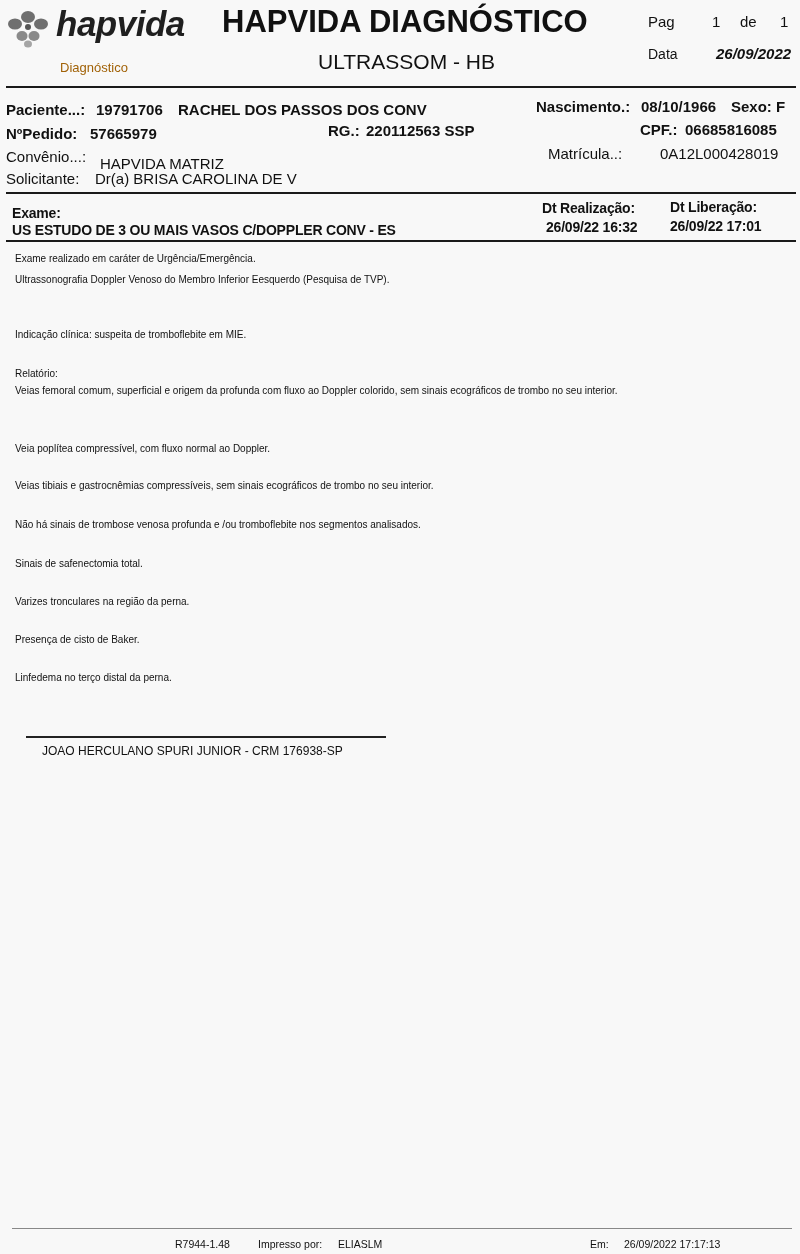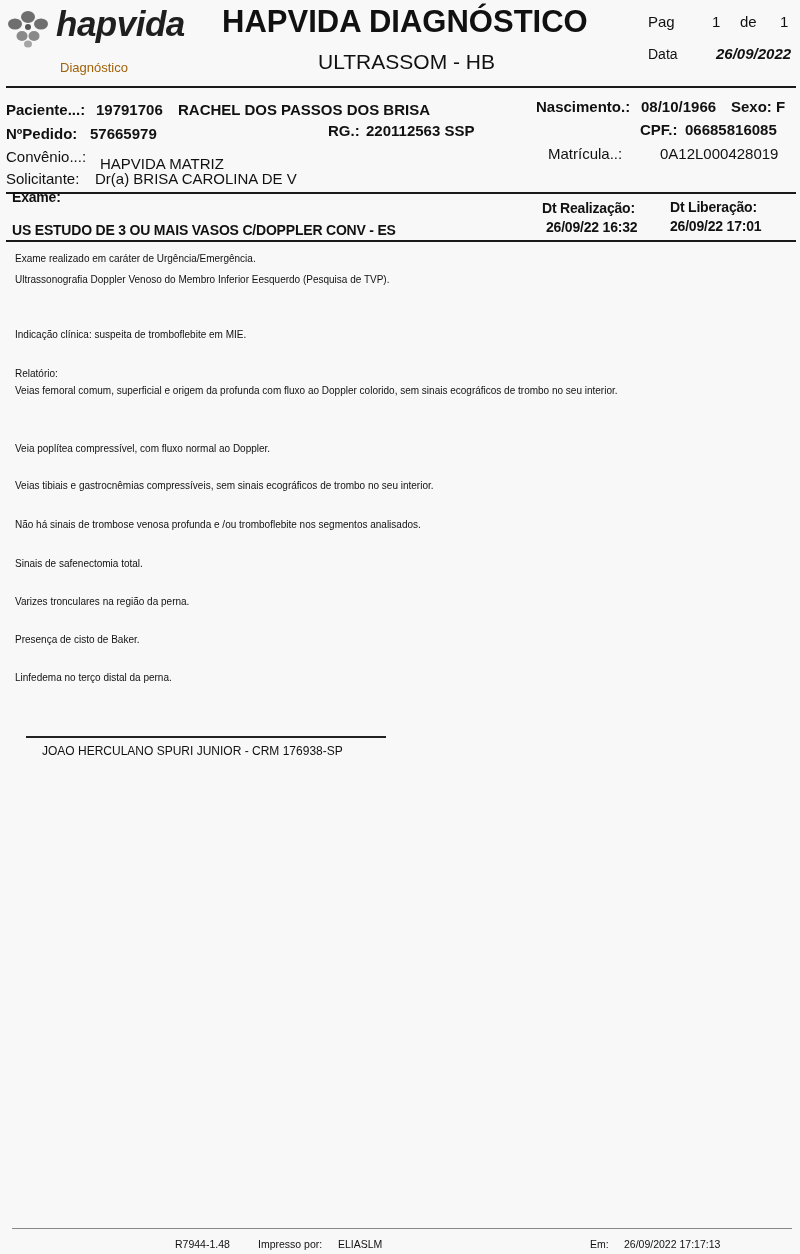--- a/index.html
+++ b/index.html
@@ -53,21 +53,21 @@
   <div class="abs pag-de">de</div>
   <div class="abs pag-tot">1</div>
   <div class="abs data-lbl">Data</div>
   <div class="abs data-val">26/09/2022</div>
 </div>
 <div class="rule" style="left:6px; top:86px; width:790px;"></div>
 
 <div>
   <div class="abs pt b" style="left:6px; top:101px;">Paciente...:</div>
   <div class="abs pt b" style="left:96px; top:101px;">19791706</div>
-  <div class="abs pt b" style="left:178px; top:101px;">RACHEL DOS PASSOS DOS BRISA</div>
+  <div class="abs pt b" style="left:178px; top:101px;">RACHEL DOS PASSOS DOS CONV</div>
   <div class="abs pt b" style="left:536px; top:98px;">Nascimento.:</div>
   <div class="abs pt b" style="left:641px; top:98px;">08/10/1966</div>
   <div class="abs pt b" style="left:731px; top:98px;">Sexo:</div>
   <div class="abs pt b" style="left:776px; top:98px;">F</div>
 
   <div class="abs pt b" style="left:6px; top:125px;">NºPedido:</div>
   <div class="abs pt b" style="left:90px; top:125px;">57665979</div>
   <div class="abs pt b" style="left:328px; top:122px;">RG.:</div>
   <div class="abs pt b" style="left:366px; top:122px;text-align:right;">220112563 SSP</div>
   <div class="abs pt b" style="left:640px; top:121px;">CPF.:</div>
@@ -77,21 +77,21 @@
   <div class="abs pt" style="left:100px; top:155px;">HAPVIDA  MATRIZ</div>
   <div class="abs pt" style="left:548px; top:145px;">Matrícula..:</div>
   <div class="abs pt" style="left:660px; top:145px;">0A12L000428019</div>
 
   <div class="abs pt" style="left:6px; top:170px;">Solicitante:</div>
   <div class="abs pt" style="left:95px; top:170px;">Dr(a) BRISA CAROLINA DE V</div>
 </div>
 <div class="rule" style="left:6px; top:192px; width:790px;"></div>
 
 <div>
-  <div class="abs exam" style="left:12px; top:189px;">Exame:</div>
+  <div class="abs exam" style="left:12px; top:205px;">Exame:</div>
   <div class="abs exam" style="left:12px; top:222px;">US ESTUDO DE 3 OU MAIS VASOS C/DOPPLER CONV - ES</div>
   <div class="abs exam" style="left:542px; top:200px;">Dt Realização:</div>
   <div class="abs exam" style="left:546px; top:219px;">26/09/22 16:32</div>
   <div class="abs exam" style="left:670px; top:199px;">Dt Liberação:</div>
   <div class="abs exam" style="left:670px; top:218px;">26/09/22 17:01</div>
 </div>
 <div class="rule" style="left:6px; top:240px; width:790px;"></div>
 
 <div>
   <div class="abs body-text" style="top:249px;">Exame realizado em caráter de Urgência/Emergência.</div>

